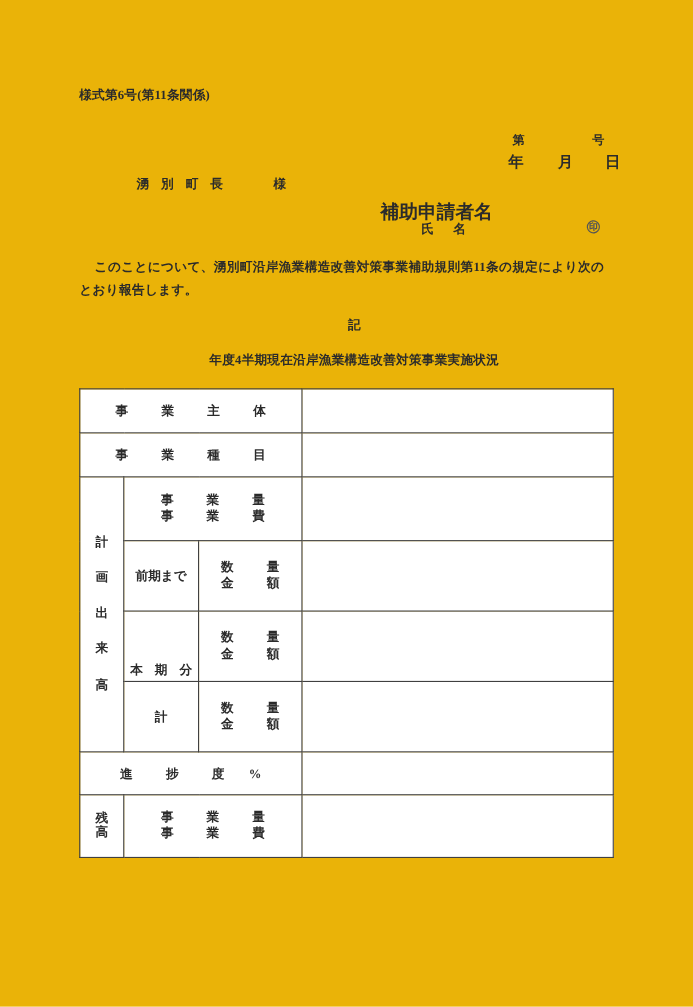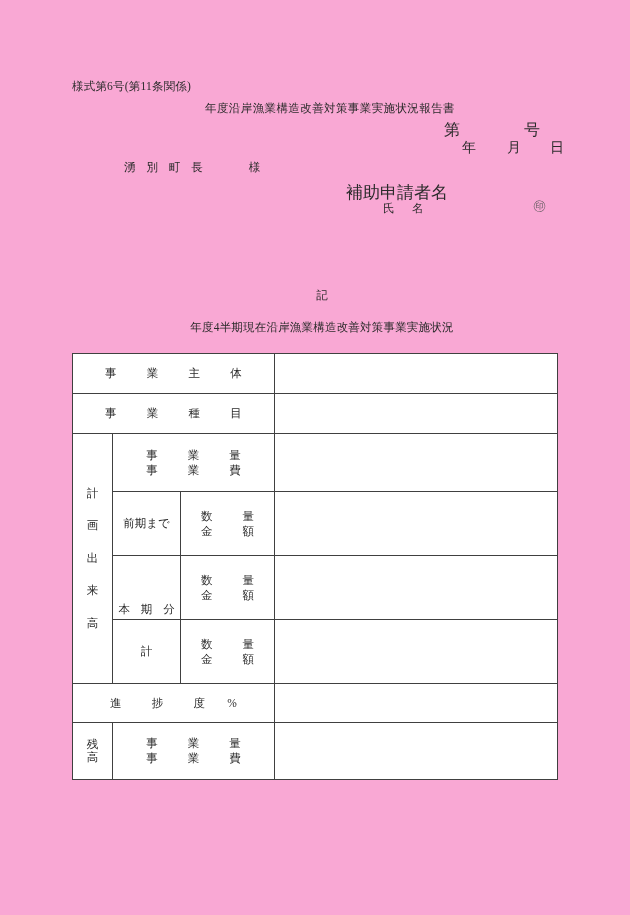--- a/index.html
+++ b/index.html
@@ -12,21 +12,22 @@
     height: 915px;
     position: relative;
     font-family: "Liberation Serif", "DejaVu Serif", serif;
     color: #2b2b2b;
     font-size: 11px;
     overflow: hidden;
   }
   .page {
     position: absolute;
     inset: 0;
-    background: #f9a8d4;
+    background: #eab308;
+    font-weight: bold;
   }
 
   
   .form-no {
     position: absolute;
     left: 72px;
     top: 79px;
     font-size: 11.5px;
     letter-spacing: 0.2px;
     white-space: nowrap;
@@ -38,23 +39,23 @@
     top: 101px;
     text-align: center;
     font-size: 11.5px;
     letter-spacing: 0.4px;
     white-space: nowrap;
     padding-left: 30px;
     box-sizing: border-box;
   }
   .doc-no {
     position: absolute;
-    left: 444px;
+    left: 466px;
     top: 120px;
-    font-size: 16px;
+    font-size: 11px;
     white-space: nowrap;
   }
   .doc-date {
     position: absolute;
     left: 462px;
     top: 139px;
     font-size: 14px;
     white-space: nowrap;
   }
   .addressee {
@@ -187,21 +188,20 @@
   .sub-lbl.spaced { letter-spacing: 4px; text-indent: 4px; margin-top: 44px; }
   .value-cell { background: #fff; }
 </style>
 </head>
 <body>
 
 <div class="page">
 
   <div class="form-no">様式第6号(第11条関係)</div>
 
-  <div class="doc-title">年度沿岸漁業構造改善対策事業実施状況報告書</div>
 
   <div class="doc-no">
     <span>第</span>
     <span style="display:inline-block;width:56px"></span>
     <span>号</span>
   </div>
 
   <div class="doc-date">
     <span>年</span>
     <span style="display:inline-block;width:24px"></span>
@@ -211,20 +211,21 @@
   </div>
 
   <div class="addressee">
     <span class="name">湧 別 町 長</span><span class="honorific">様</span>
   </div>
 
   <div class="applicant-label">補助申請者名</div>
   <div class="applicant-name">氏　名</div>
   <div class="seal">㊞</div>
 
+  <div class="body-text">このことについて、湧別町沿岸漁業構造改善対策事業補助規則第11条の規定により次のとおり報告します。</div>
 
   <div class="ki">記</div>
   <div class="table-caption">年度4半期現在沿岸漁業構造改善対策事業実施状況</div>
 
   <table class="form-table">
     <colgroup>
       <col style="width:40px">
       <col style="width:68px">
       <col style="width:94px">
       <col style="width:283px">

